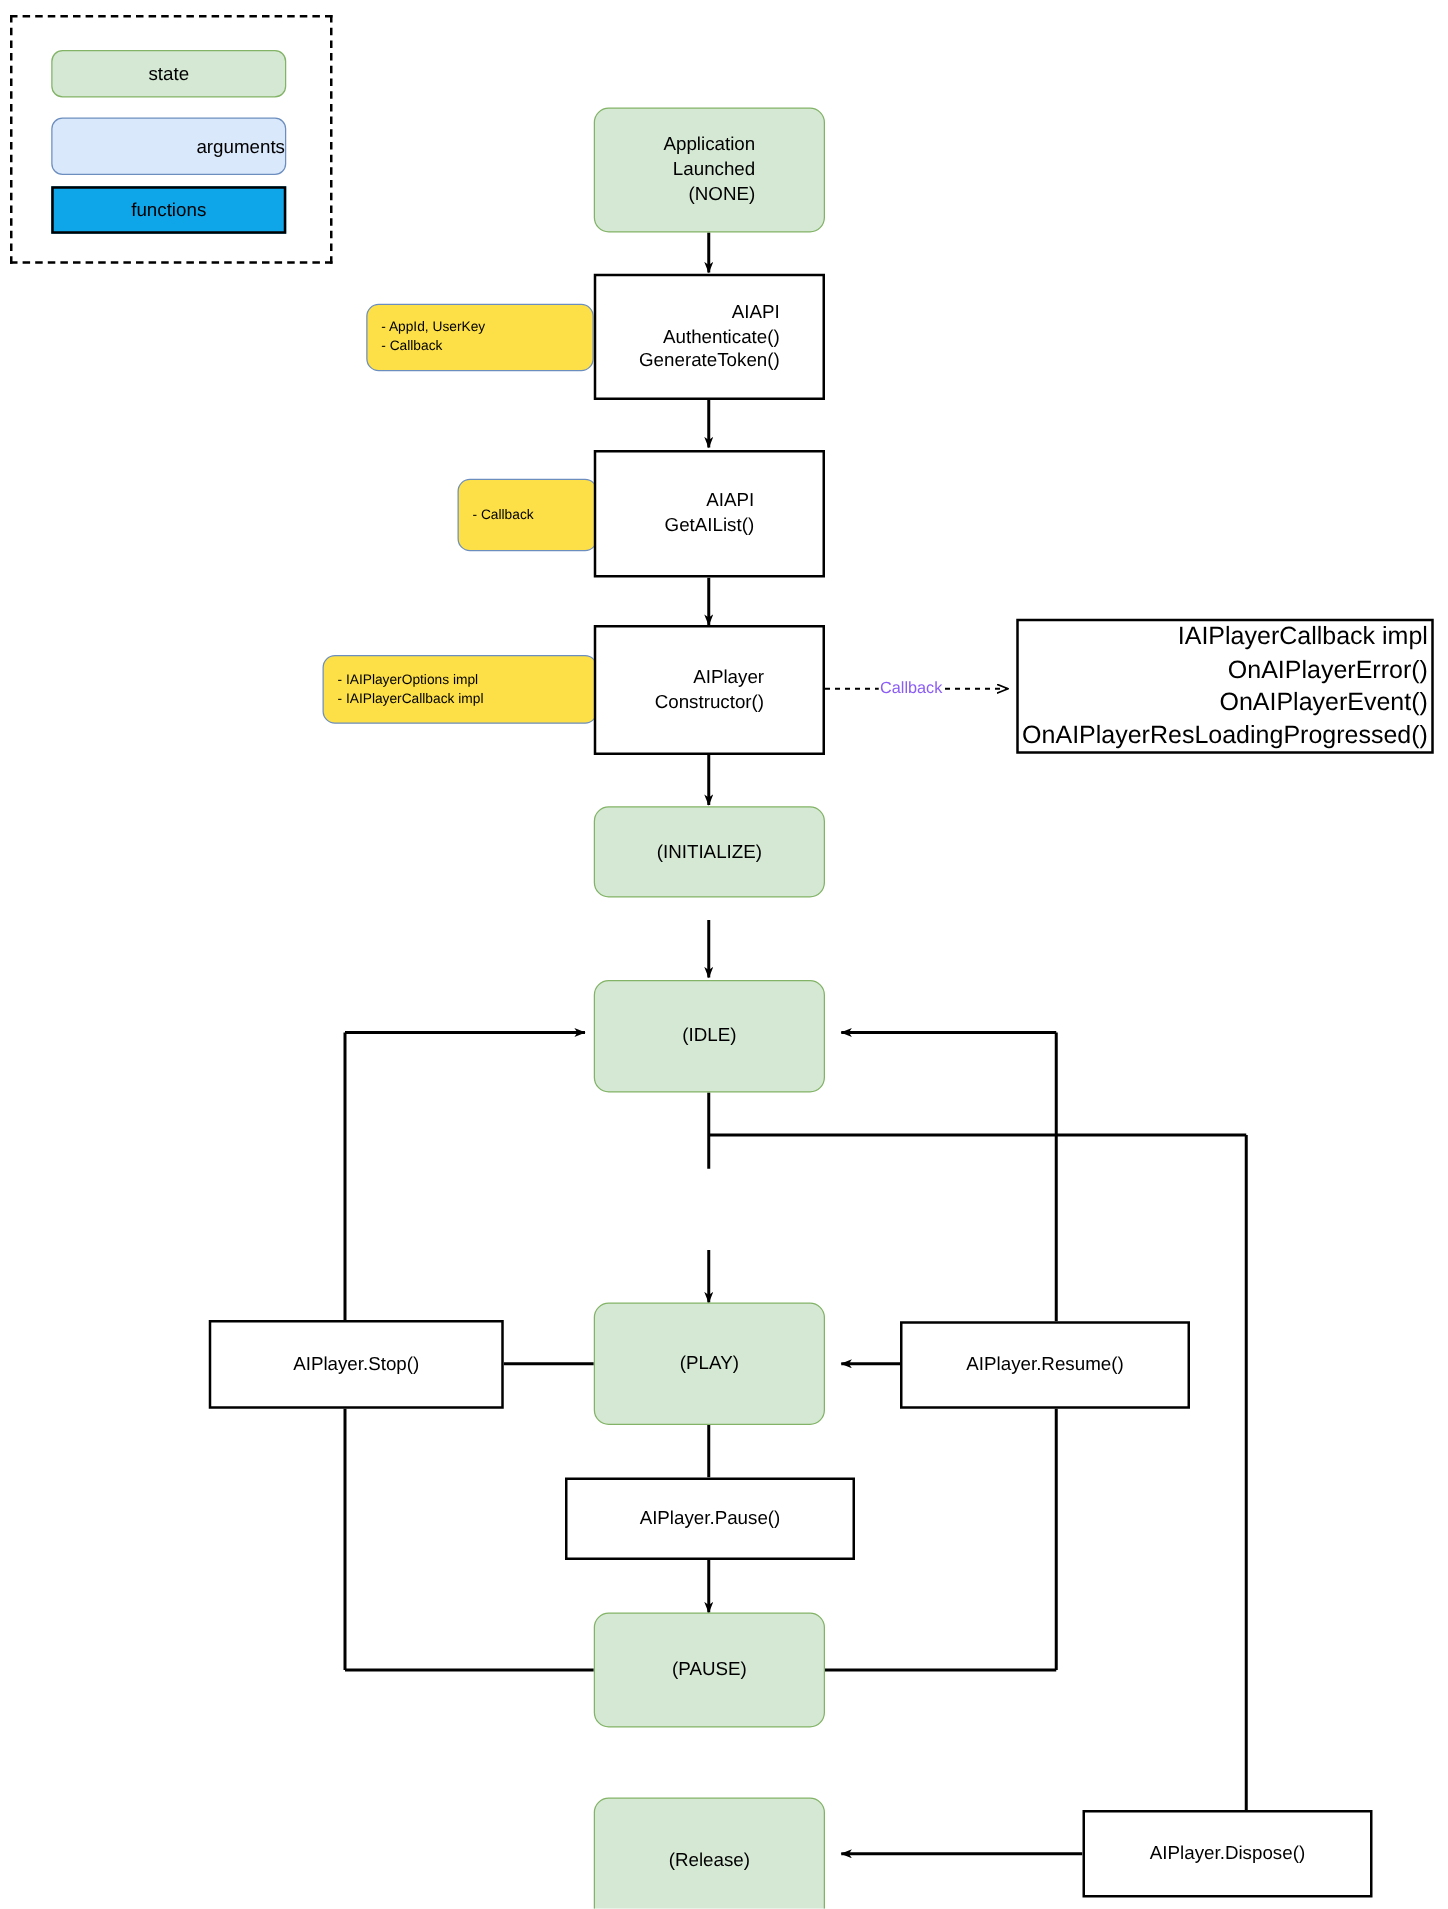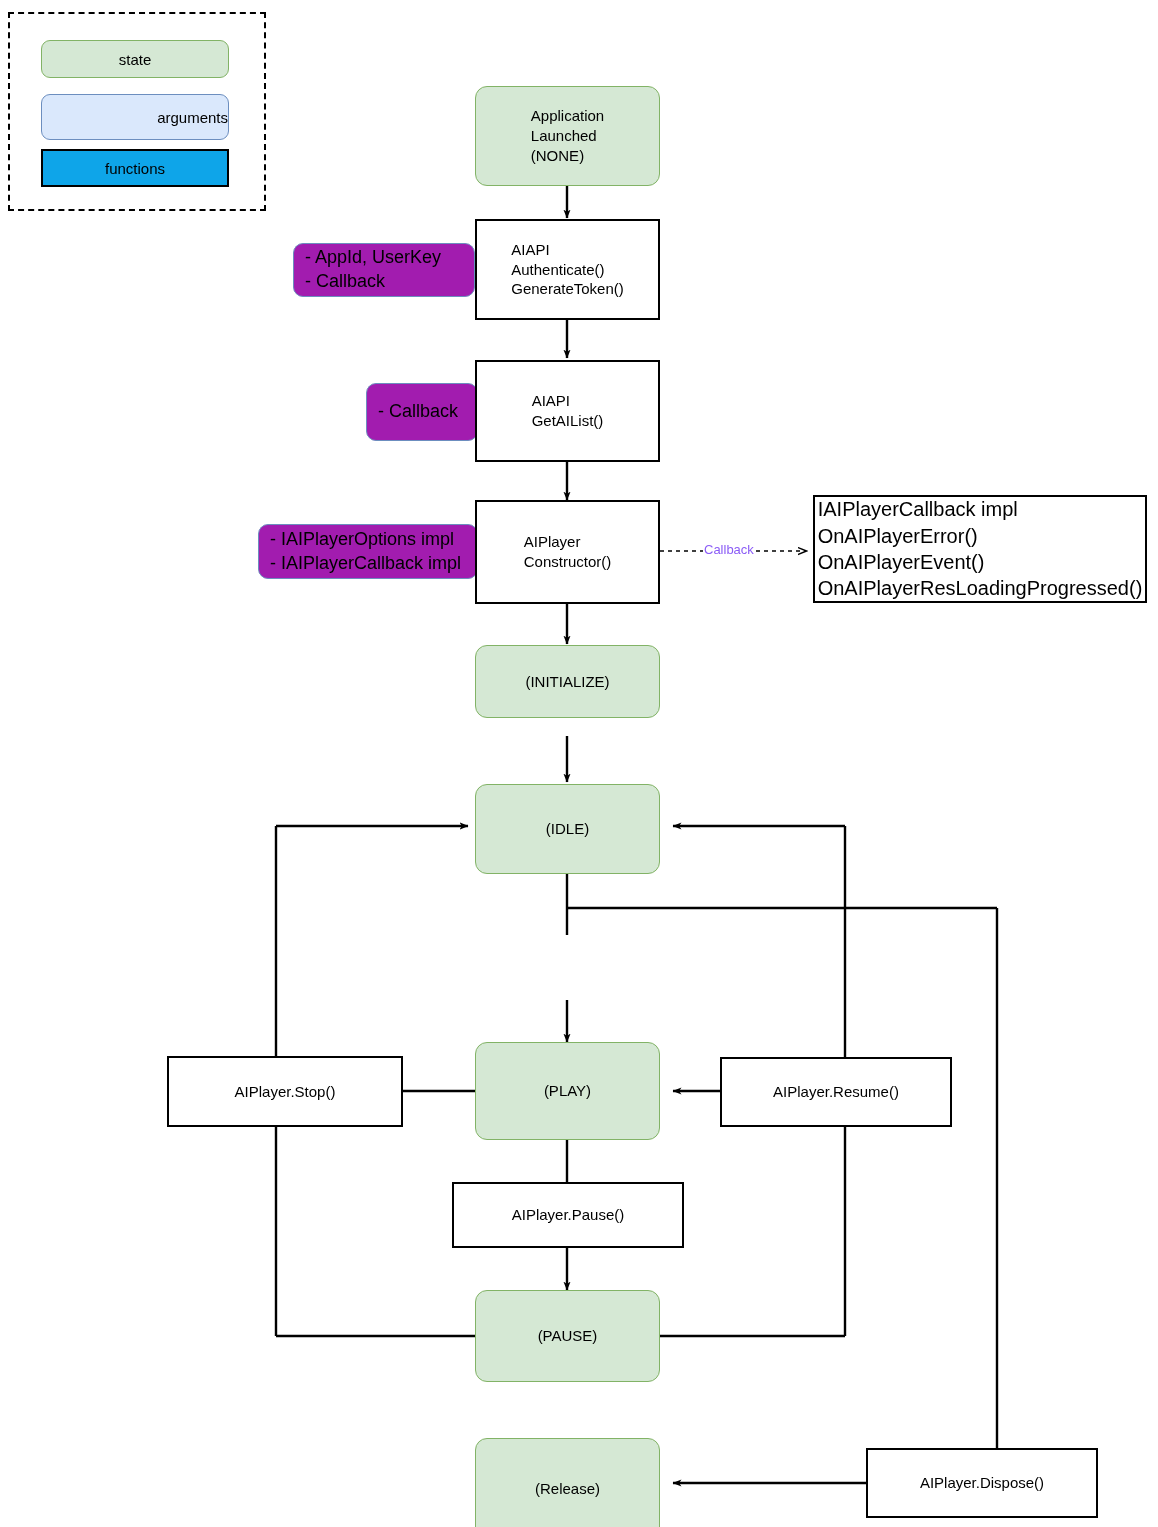--- a/index.html
+++ b/index.html
@@ -24,40 +24,40 @@
     width: 1158px;
     height: 1527px;
     pointer-events: none;
   }
   .node {
     position: absolute;
     box-sizing: border-box;
     display: flex;
     align-items: center;
     justify-content: center;
-    text-align: left;
+    text-align: right;
     color: #000000;
     font-size: 15px;
     line-height: 1.32;
     white-space: pre-line;
     z-index: 2;
   }
   .node.state {
     background: #d5e8d4;
     border: 1px solid #82b366;
     border-radius: 12px;
   }
   .node.args {
-    background: #a21caf;
+    background: #fde047;
     border: 1px solid #6c8ebf;
     border-radius: 10px;
     justify-content: flex-start;
     text-align: left;
     padding-left: 11px;
-    font-size: 18px;
+    font-size: 11px;
   }
   .node.func {
     background: #ffffff;
     border: 2px solid #000000;
   }
   .legend-box {
     position: absolute;
     box-sizing: border-box;
     border: 2px dashed #000000;
     background: #ffffff;

